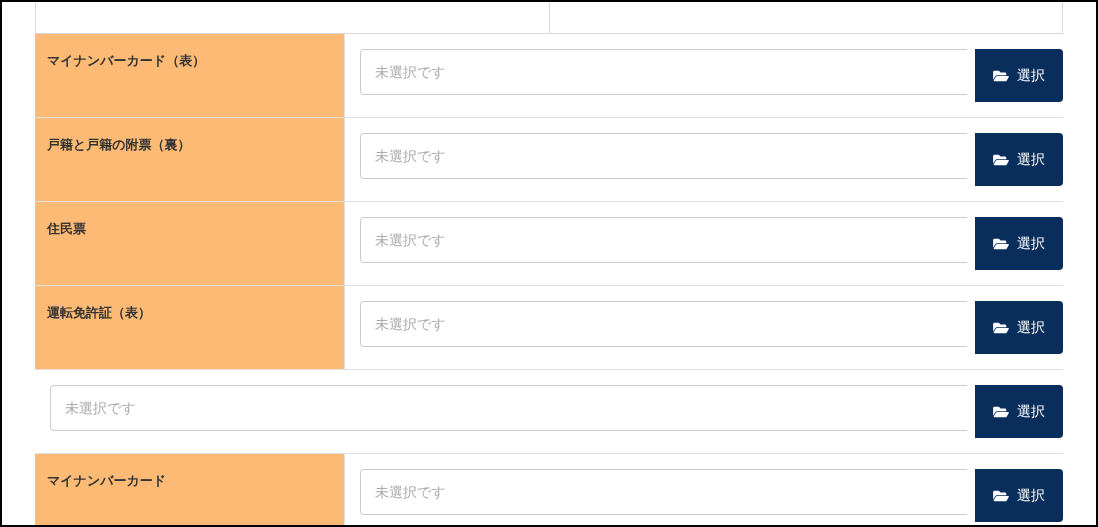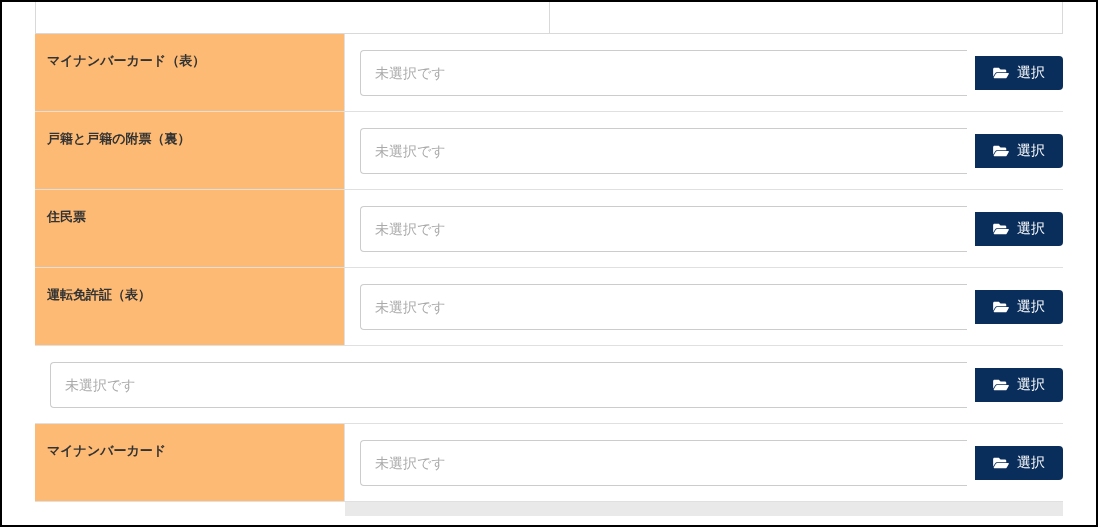--- a/index.html
+++ b/index.html
@@ -48,21 +48,21 @@
       padding: 18px 12px 12px 12px;
       font-size: 13px;
       font-weight: bold;
       color: #333;
       border-right: 1px solid #e0e0e0;
     }
     .input-cell {
       flex: 1;
       padding: 15px 0 15px 15px;
       display: flex;
-      align-items: center;
+      align-items: flex-start;
       gap: 8px;
     }
     .file-input {
       flex: 1;
       border: 1px solid #ccc;
       border-right: none;
       border-radius: 4px 0 0 4px;
       padding: 12px 14px;
       font-size: 14px;
       color: #aaa;
@@ -70,21 +70,21 @@
       height: 46px;
       line-height: 20px;
     }
     .select-button {
       background: #0a2e5c;
       color: #fff;
       border: none;
       border-radius: 0 4px 4px 0;
       padding: 0 18px;
       font-size: 14px;
-      height: 34px;
+      height: 53px;
       display: flex;
       align-items: center;
       gap: 8px;
       cursor: pointer;
       font-weight: normal;
     }
     .folder-icon {
       width: 16px;
       height: 14px;
       display: inline-block;

